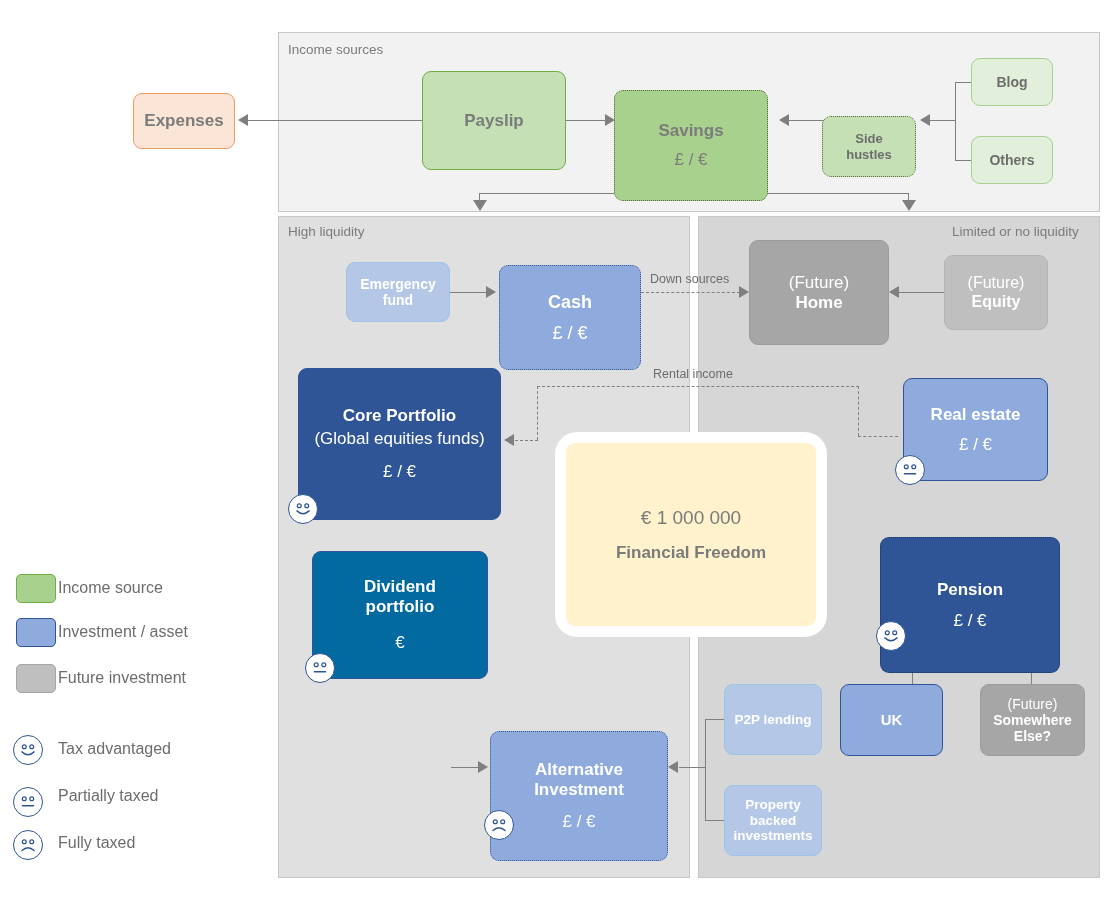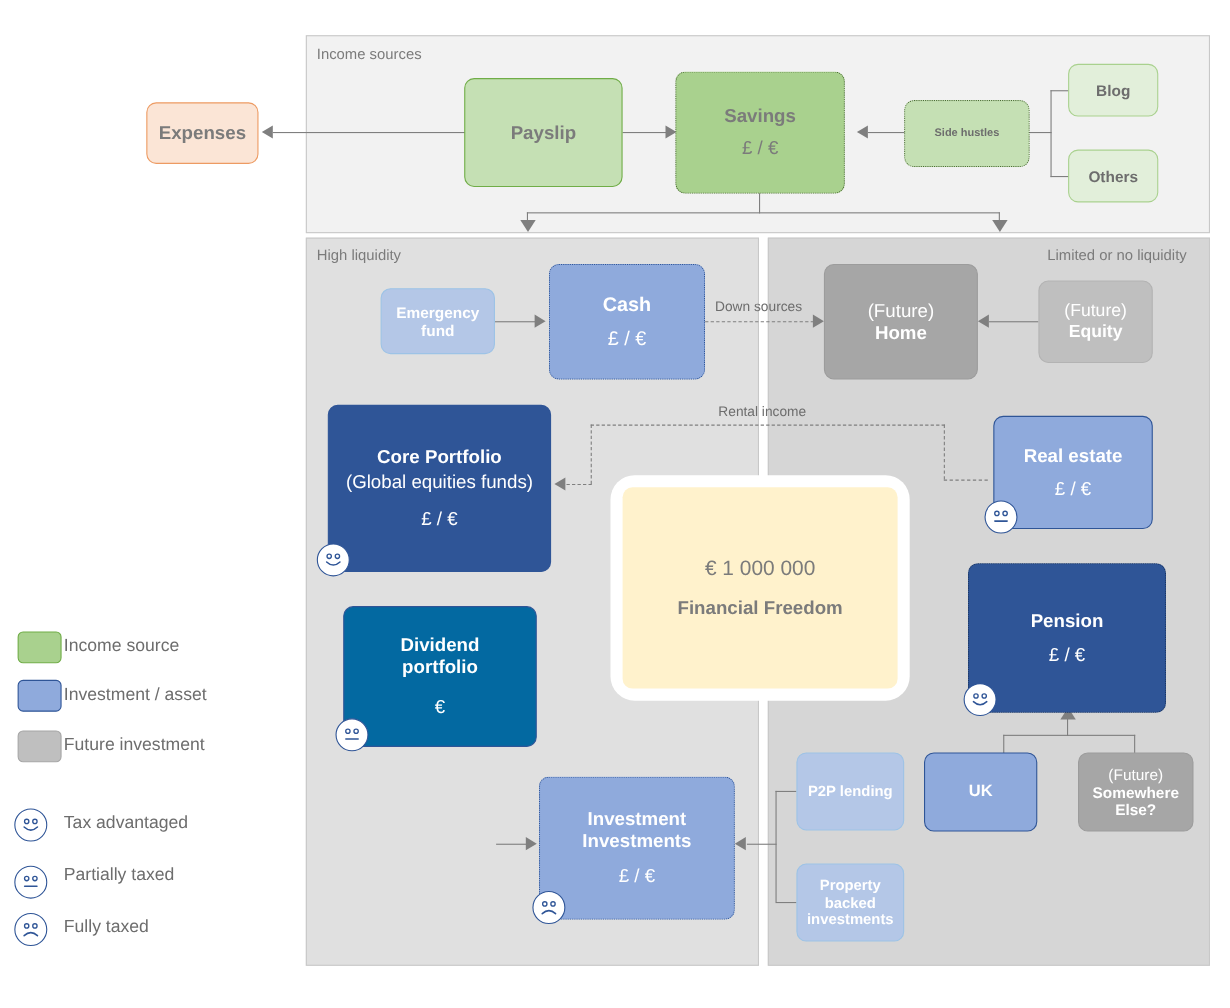--- a/index.html
+++ b/index.html
@@ -36,21 +36,21 @@
     align-items: center;
     justify-content: center;
     text-align: center;
     border-radius: 9px;
     line-height: 1.16;
   }
   .node .t1 { font-weight: bold; }
   .node .t2 { font-weight: normal; }
   .node .cur { font-weight: normal; }
 
-  .dotted { border-style: dotted !important; }
+  .dotted { border-style: dotted !important; margin-top: 25px; }
   .solid  { border-style: solid  !important; }
 
   
   .ln {
     position: absolute;
     background: #7f7f7f;
   }
   .lnh { height: 1.4px; }
   .lnv { width: 1.4px; }
   .dln {
@@ -188,21 +188,21 @@
 
   <div class="node solid" style="left:133px; top:93px; width:102px; height:56px; background:#FBE5D6; border:1.4px solid #ED9B63; color:#7b7b7b; font-size:17px;">
     <span class="t1">Expenses</span>
   </div>
 
   <div class="node dotted" style="left:614px; top:65px; width:154px; height:111px; background:#A9D18E; border:1.6px dotted #4a6b33; color:#7b7b7b; font-size:17px;">
     <span class="t1">Savings</span>
     <span class="cur" style="margin-top:9px;">£ / €</span>
   </div>
 
-  <div class="node dotted" style="left:822px; top:91px; width:114px; height:61px; background:#C5E0B4; border:1.6px dotted #4a6b33; color:#6d6d6d; font-size:10px; padding:0 8px;">
+  <div class="node dotted" style="left:822px; top:91px; width:94px; height:61px; background:#C5E0B4; border:1.6px dotted #4a6b33; color:#6d6d6d; font-size:13px; padding:0 8px;">
     <span class="t1">Side hustles</span>
   </div>
 
   <div class="node solid" style="left:971px; top:58px; width:82px; height:48px; background:#E2EFDA; border:1.4px solid #A9D18E; color:#6d6d6d; font-size:14px;">
     <span class="t1">Blog</span>
   </div>
 
   <div class="node solid" style="left:971px; top:136px; width:82px; height:48px; background:#E2EFDA; border:1.4px solid #A9D18E; color:#6d6d6d; font-size:14px;">
     <span class="t1">Others</span>
   </div>
@@ -285,21 +285,21 @@
     <span class="t1">UK</span>
   </div>
 
   <div class="node solid" style="left:980px; top:684px; width:105px; height:72px; background:#A6A6A6; border:1.4px solid #9c9c9c; color:#ffffff; font-size:14px; padding:0 5px;">
     <span class="t2">(Future)</span>
     <span class="t1">Somewhere Else?</span>
   </div>
 
 
   <div class="node dotted" style="left:490px; top:706px; width:178px; height:130px; background:#8FAADC; border:1.6px dotted #2F5597; color:#ffffff; font-size:17px; padding:0 12px;">
-    <span class="t1">Investment Investments</span>
+    <span class="t1">Alternative Investment</span>
     <span class="cur" style="margin-top:12px;">£ / €</span>
   </div>
   <div class="smiley" style="left:484px; top:810px;">
     <svg viewBox="0 0 30 30">
         <circle cx="11" cy="11.5" r="2.1" fill="none" stroke="#2f5597" stroke-width="1.3"></circle>
         <circle cx="19" cy="11.5" r="2.1" fill="none" stroke="#2f5597" stroke-width="1.3"></circle>
         <path d="M8.5 21 Q15 15 21.5 21" fill="none" stroke="#2f5597" stroke-width="1.5" stroke-linecap="round"></path>
       </svg>
   </div>
 

